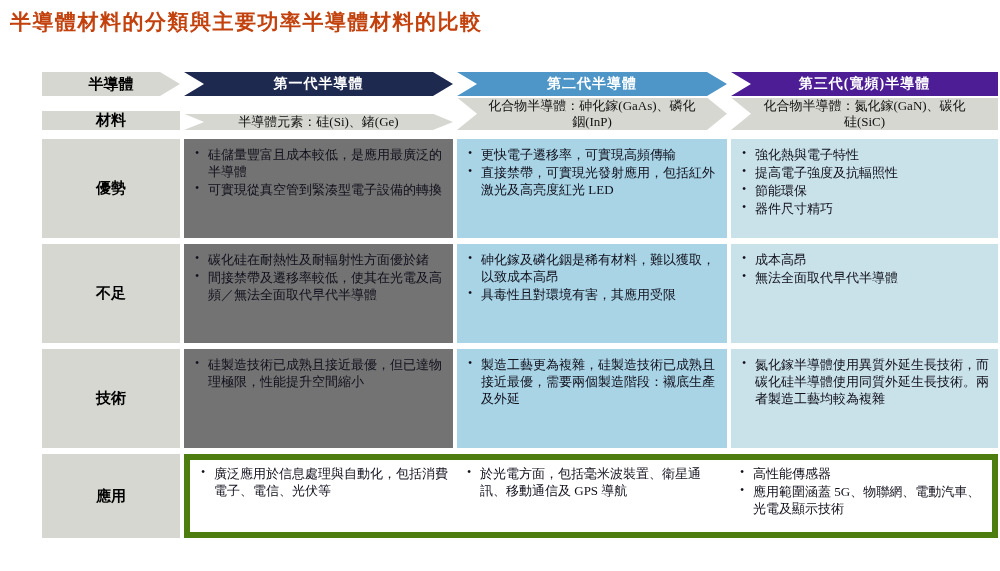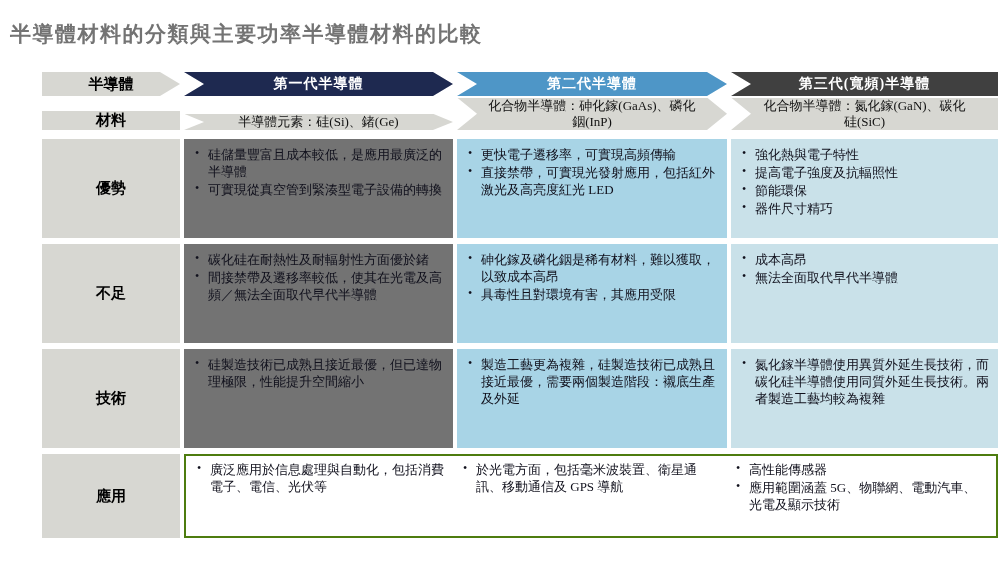--- a/index.html
+++ b/index.html
@@ -3,22 +3,22 @@
 <meta charset="utf-8">
 <style>
   * { margin:0; padding:0; box-sizing:border-box; }
   html,body { background:#ffffff; }
   .page {
     position:relative; width:1000px; height:571px; background:#ffffff;
     font-family:"Liberation Serif","DejaVu Serif",serif; color:#111;
     overflow:hidden;
   }
   .title {
-    position:absolute; left:10px; top:20px;
-    font-size:21px; font-weight:bold; letter-spacing:1.5px; color:#737373;
+    position:absolute; left:10px; top:8px;
+    font-size:21px; font-weight:bold; letter-spacing:1.5px; color:#c2410c;
     white-space:nowrap;
   }
   .table { position:absolute; left:42px; top:72px; width:956px; }
   .row { display:flex; align-items:stretch; }
   .row-header   { height:24px; margin-bottom:10px; }
   .row-material { height:24px; margin-bottom:9px;align-items:flex-end; }
   .row-block    { height:99px; margin-bottom:6px; }
   .row-app      { height:84px; }
 
   .gap { width:4px; flex:none; }
@@ -42,21 +42,21 @@
   .arrow-end {
     clip-path: polygon(0 0, 100% 0, 100% 100%, 0 100%, 20px 50%);
   }
 
   .hdr-arrow {
     display:flex; align-items:center; justify-content:center;
     font-weight:bold; font-size:14px; color:#ffffff; letter-spacing:1px;
   }
   .gen1 { background:#1e2950; }
   .gen2 { background:#4e96c7; }
-  .gen3 { background:#404040; }
+  .gen3 { background:#4c1d95; }
 
   .mat-arrow {
     background:#d7d7d2; color:#111;
     display:flex; align-items:center; justify-content:center;
     text-align:center; font-size:13px; line-height:1.25; padding:0 28px;
   }
 
   .cell {
     padding:7px 6px 0 2px; font-size:13px; line-height:1.32; color:#10101c;
   }
@@ -65,21 +65,21 @@
   .cell-pale  { background:#c9e1e9; }
 
   ul.bullets { list-style:none; }
   ul.bullets li { position:relative; padding-left:22px; margin-bottom:1px; }
   ul.bullets li::before {
     content:"\2022"; position:absolute; left:9px; top:0; font-size:12px;
   }
 
   .app-box {
     width:814px; flex:none; background:#ffffff;
-    border:2px solid #4d7c0f; display:flex; align-items:flex-start;
+    border:6px solid #4d7c0f; display:flex; align-items:flex-start;
     padding-top:5px;
   }
   .app-c1 { width:266px; flex:none; }
   .app-c2 { width:273px; flex:none; }
   .app-c3 { width:268px; flex:none; }
   .app-box .cell { padding-top:0; }
 </style>
 </head>
 <body>
 

